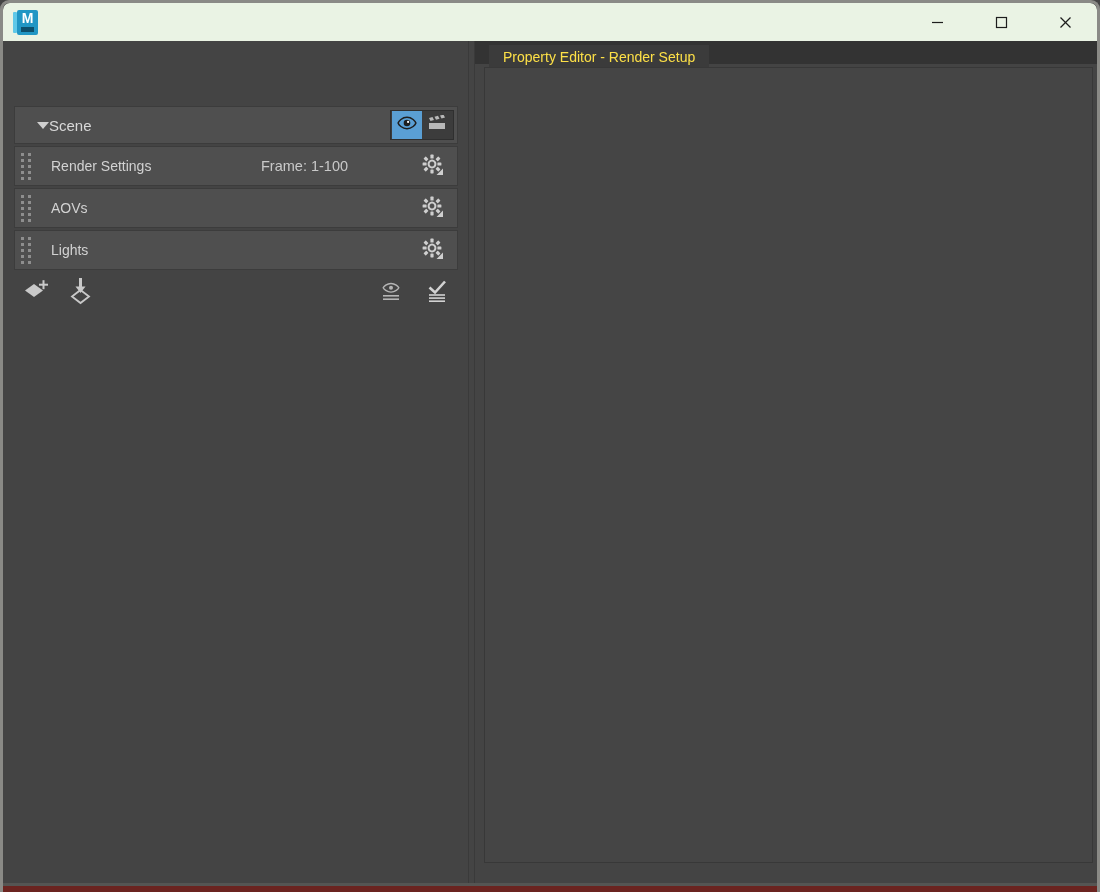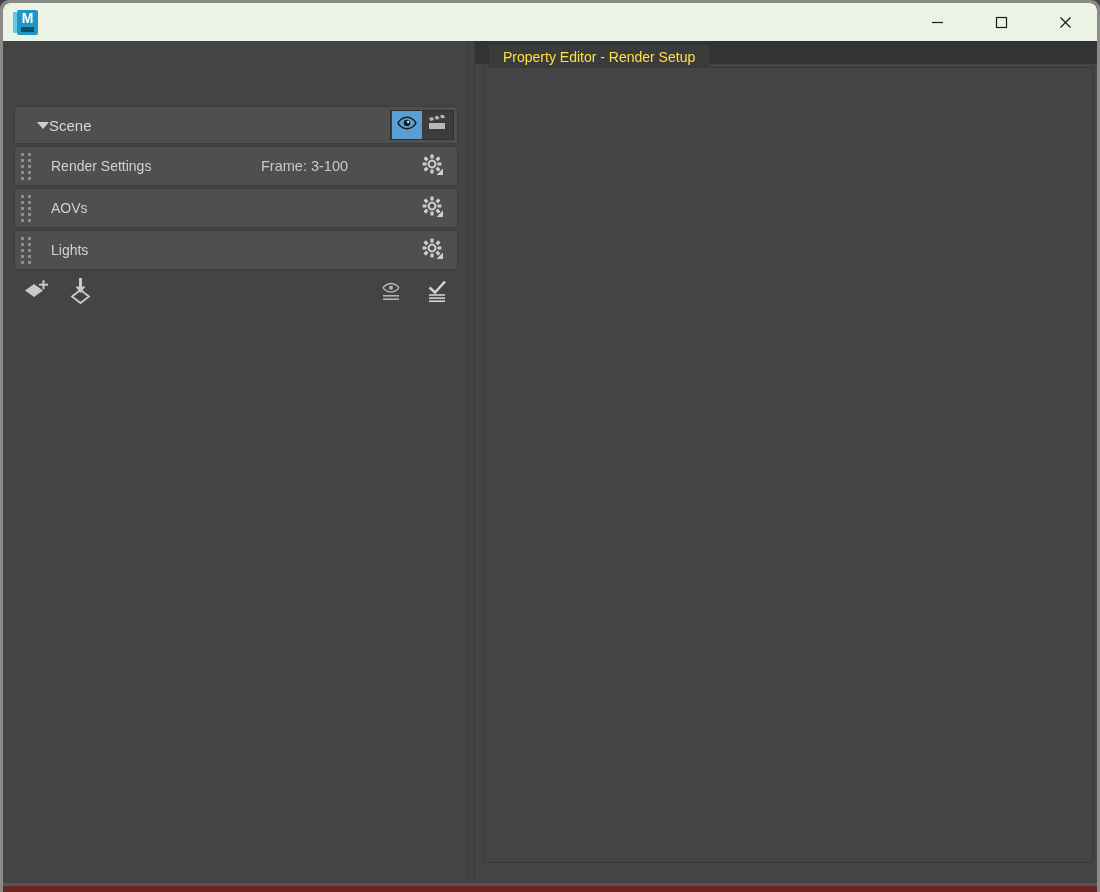--- a/index.html
+++ b/index.html
@@ -406,21 +406,21 @@
               <i></i>
               <i></i>
               <i></i>
               <i></i>
               <i></i>
               <i></i>
               <i></i>
               <i></i>
           </div>
           <div class="coll-name">Render Settings</div>
-          <div class="coll-frame">Frame: 3-100</div>
+          <div class="coll-frame">Frame: 1-100</div>
           <div class="gear-wrap">
             <span>
               <svg width="22" height="22" viewBox="0 0 22 22">
                 <path fill="#cfcfcf" d="M11 6.6 a4.4 4.4 0 1 0 0.01 0 Z M11 8.6 a2.4 2.4 0 1 1 -0.01 0 Z"></path>
                 <g fill="#cfcfcf">
                   <rect x="9.4" y="1.6" width="3.2" height="4" rx="0.6"></rect>
                   <rect x="9.4" y="16.4" width="3.2" height="4" rx="0.6"></rect>
                   <rect x="1.6" y="9.4" width="4" height="3.2" rx="0.6"></rect>
                   <rect x="16.4" y="9.4" width="4" height="3.2" rx="0.6"></rect>
                   <rect x="3.4" y="3.9" width="3.2" height="4" rx="0.6" transform="rotate(-45 5 5.9)"></rect>

